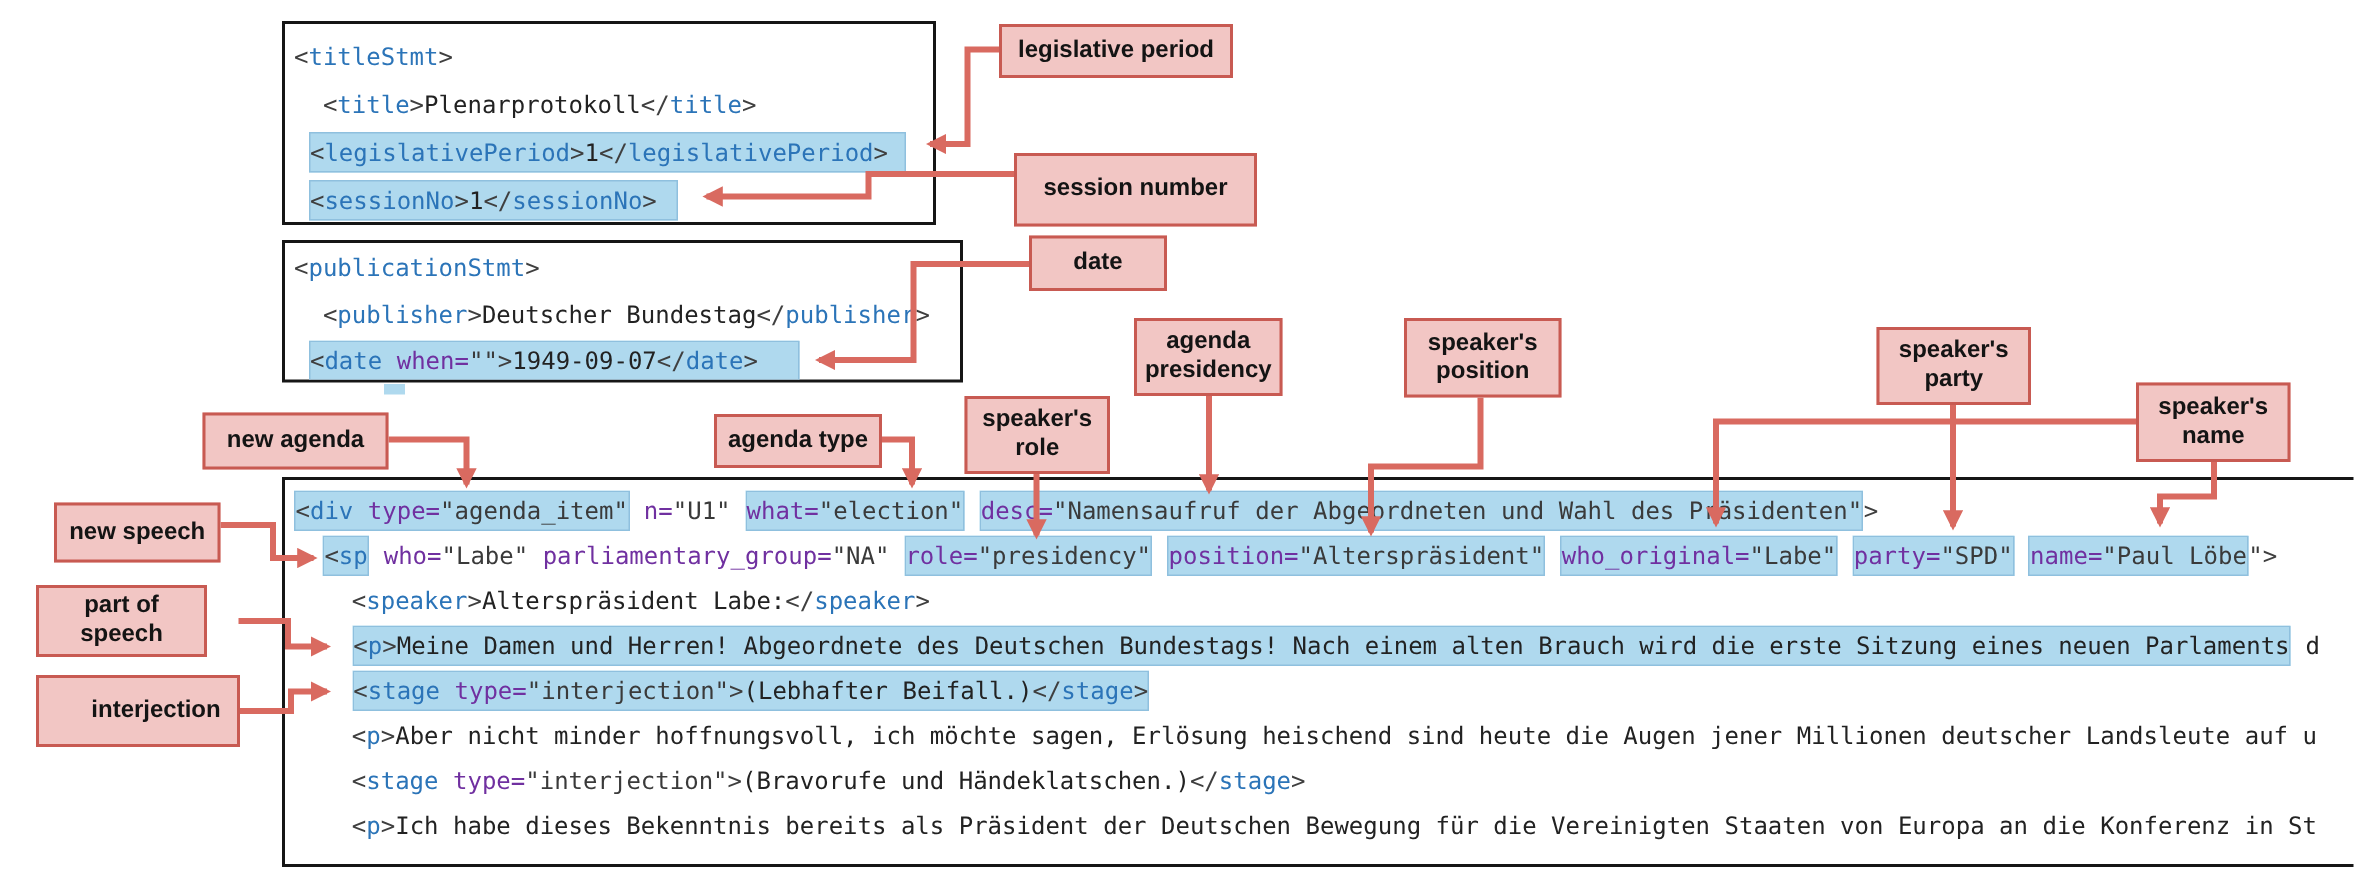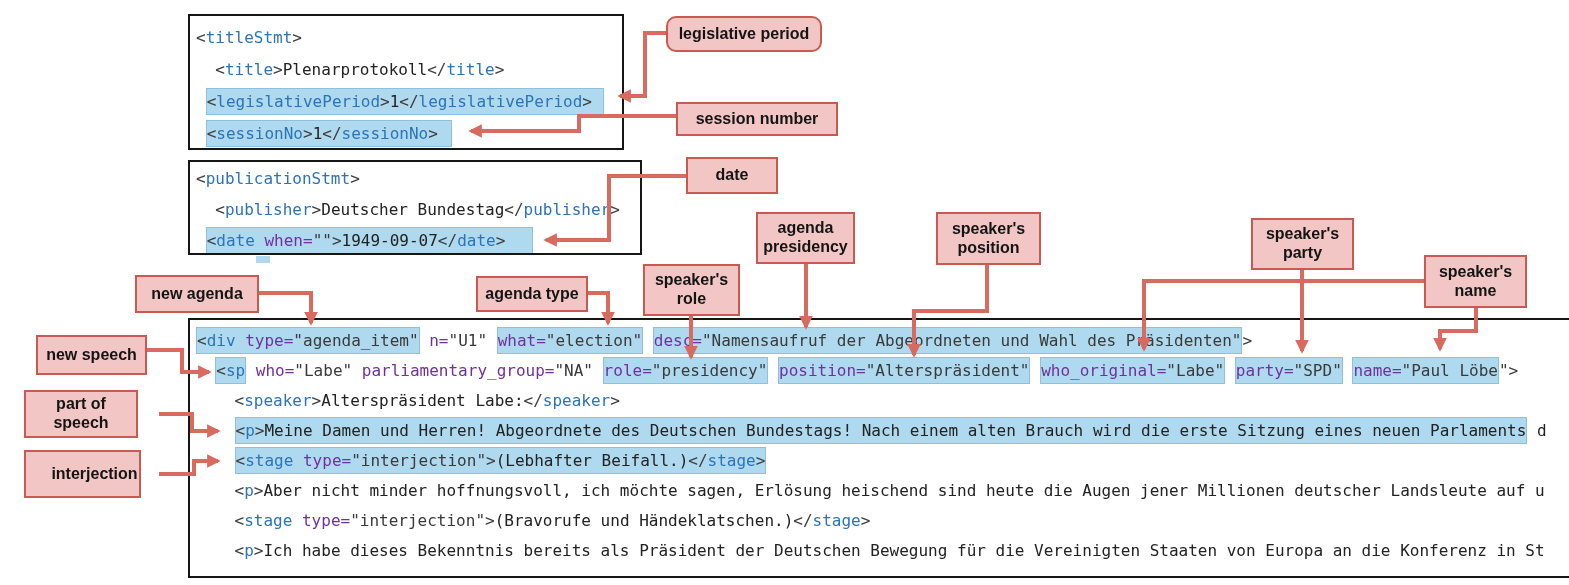--- a/index.html
+++ b/index.html
@@ -30,33 +30,33 @@
     box-shadow: inset 0 0 0 1px #8FC0DE;
     padding:4px 1px;
   }
   .label {
     position:absolute; box-sizing:border-box;
     background:#F2C6C4; border:2px solid #C85A52; color:#141414;
     font-weight:bold; font-size:16px; line-height:1.18;
     display:flex; align-items:center; justify-content:center;
     text-align:center; padding:1px;
   }
-  #lbl-legislative-period { left:650px;  top:16px;  width:156px; height:36px;border-radius:10px; }
-  #lbl-session-number     { left:660px;  top:102px; width:162px; height:34px; }
+  #lbl-legislative-period { left:650px;  top:16px;  width:156px; height:36px; }
+  #lbl-session-number     { left:660px;  top:102px; width:162px; height:49px; }
   #lbl-date               { left:670px;  top:157px; width:92px;  height:37px; }
   #lbl-agenda-description { left:740px;  top:212px; width:99px;  height:52px; }
   #lbl-speakers-position  { left:920px;  top:212px; width:105px; height:53px; }
   #lbl-speakers-party     { left:1235px; top:218px; width:103px; height:52px; }
   #lbl-speakers-name      { left:1408px; top:255px; width:103px; height:53px; }
   #lbl-new-agenda         { left:119px;  top:275px; width:124px; height:38px; }
   #lbl-agenda-type        { left:460px;  top:276px; width:112px; height:36px; }
   #lbl-speakers-role      { left:627px;  top:264px; width:97px;  height:52px; }
   #lbl-new-speech         { left:20px;   top:335px; width:111px; height:40px; }
   #lbl-part-of-speech     { left:8px;    top:390px; width:114px; height:48px; }
-  #lbl-interjection       { left:8px;    top:450px; width:117px; height:48px;padding-left:25px; }
+  #lbl-interjection       { left:8px;    top:450px; width:136px; height:48px;padding-left:25px; }
   #arrows { position:absolute; left:0; top:0; pointer-events:none; }
   #arrows polyline { fill:none; stroke:#D96A60; stroke-width:4; }
   .fragment { position:absolute; left:240px; top:256px; width:14px; height:7px; background:#AFD9EE; }
 </style>
 </head>
 <body>
 
 <div id="canvas">
 
   <div id="box-title" class="code-box">

